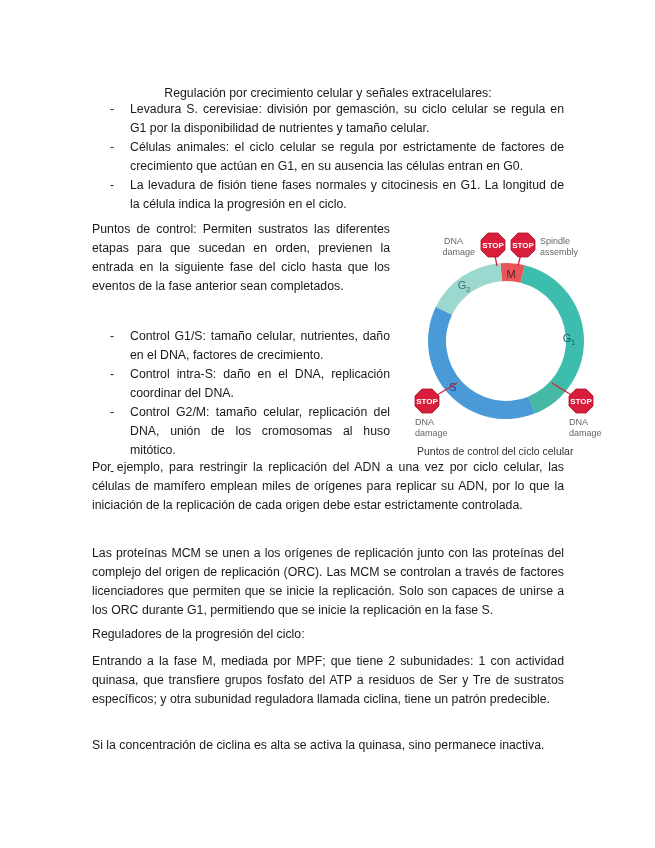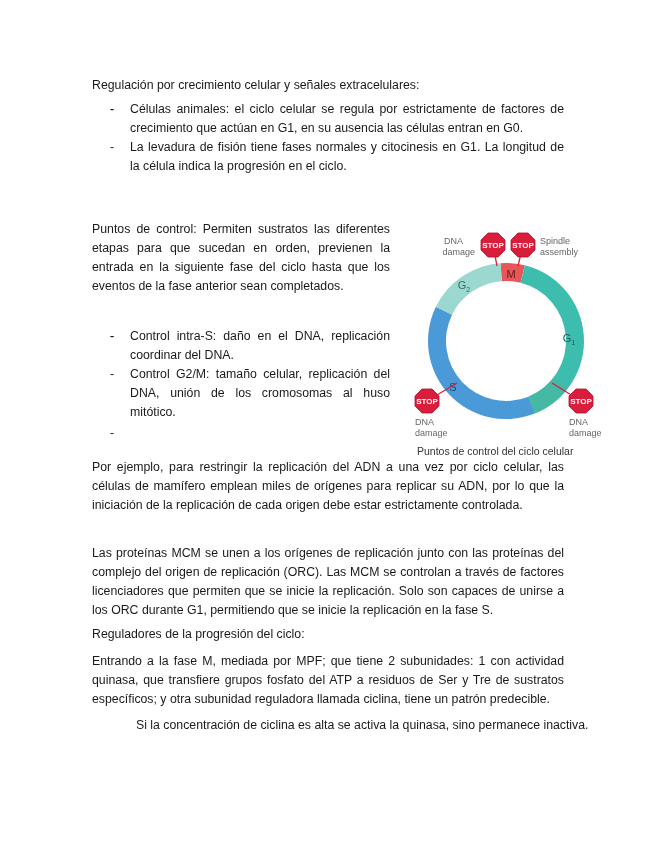--- a/index.html
+++ b/index.html
@@ -11,30 +11,30 @@
     .bullets li { position: relative; padding-left: 24px; font-size: 12.3px; line-height: 19px; text-align: justify; }
     .bullets li .dash { position: absolute; left: 4px; top: 0; }
     .narrow { width: 286px; }
     .bullets.narrow { width: 286px; }
     #diagram { position: absolute; left: 405px; top: 225px; width: 210px; height: 240px; }
     #diagram text { font-family: "Liberation Sans", "DejaVu Sans", sans-serif; }
   </style>
 </head>
 <body>
 
-<div class="p left" style="top:76px;">Regulación por crecimiento celular y señales extracelulares:</div>
+<div class="p left" style="top:84px;text-align:center;">Regulación por crecimiento celular y señales extracelulares:</div>
 <ul class="bullets" style="top:100px;">
-  <li><span class="dash">-</span></li>
+  <li><span class="dash">-</span><span>Levadura S. cerevisiae: división por gemasción, su ciclo celular se regula en G1 por la disponibilidad de nutrientes y tamaño celular.</span></li>
   <li><span class="dash">-</span><span>Células animales: el ciclo celular se regula por estrictamente de factores de crecimiento que actúan en G1, en su ausencia las células entran en G0.</span></li>
   <li><span class="dash">-</span><span>La levadura de fisión tiene fases normales y citocinesis en G1. La longitud de la célula indica la progresión en el ciclo.</span></li>
 </ul>
 
 <div class="p narrow" style="top:220px; width:298px;">Puntos de control: Permiten sustratos las diferentes etapas para que sucedan en orden, previenen la entrada en la siguiente fase del ciclo hasta que los eventos de la fase anterior sean completados.</div>
 <ul class="bullets narrow" style="top:327px; width:284px;">
-  <li><span class="dash">-</span></li>
+  <li><span class="dash">-</span><span>Control G1/S: tamaño celular, nutrientes, daño en el DNA, factores de crecimiento.</span></li>
   <li><span class="dash">-</span><span>Control intra-S: daño en el DNA, replicación coordinar del DNA.</span></li>
   <li><span class="dash">-</span><span>Control G2/M: tamaño celular, replicación del DNA, unión de los cromosomas al huso mitótico.</span></li>
   <li style="margin-top:2px;"><span class="dash">-</span><span></span>&nbsp;</li>
 </ul>
 
 <svg id="diagram" viewBox="0 0 210 240" xmlns="http://www.w3.org/2000/svg">
   <g id="ring">
       <path d="M95.55899504795822,38.19000407973371 A78,78 0 0 1 119.86990785677409,40.31693335047227 L115.51531373598007,57.78225642344021 A60,60 0 0 0 96.81461157535249,56.146156984410545 Z" fill="#e8565a"></path>
       <path d="M119.86990785677409,40.31693335047227 A78,78 0 0 1 130.21931428644115,188.32034065620942 L123.47639560495472,171.63103127400723 A60,60 0 0 0 115.51531373598007,57.78225642344021 Z" fill="#3dbdae"></path>
       <path d="M130.21931428644115,188.32034065620942 A78,78 0 0 1 30.894064388664958,81.80705055045199 L47.07235722204997,89.69773119265537 A60,60 0 0 0 123.47639560495472,171.63103127400723 Z" fill="#4a9ad8"></path>
@@ -79,13 +79,13 @@
     <text x="164" y="200">DNA</text>
     <text x="164" y="211">damage</text>
   </g>
   <text x="12" y="230" font-size="10.5" fill="#333">Puntos de control del ciclo celular</text>
 </svg>
 
 <div class="p" style="top:458px;"> Por ejemplo, para restringir la replicación del ADN a una vez por ciclo celular, las células de mamífero emplean miles de orígenes para replicar su ADN, por lo que la iniciación de la replicación de cada origen debe estar estrictamente controlada.</div>
 <div class="p" style="top:544px;">Las proteínas MCM se unen a los orígenes de replicación junto con las proteínas del complejo del origen de replicación (ORC). Las MCM se controlan a través de factores licenciadores que permiten que se inicie la replicación. Solo son capaces de unirse a los ORC durante G1, permitiendo que se inicie la replicación en la fase S.</div>
 <div class="p left" style="top:625px;">Reguladores de la progresión del ciclo:</div>
 <div class="p" style="top:652px;">Entrando a la fase M, mediada por MPF; que tiene 2 subunidades: 1 con actividad quinasa, que transfiere grupos fosfato del ATP a residuos de Ser y Tre de sustratos específicos; y otra subunidad reguladora llamada ciclina, tiene un patrón predecible.</div>
-<div class="p left" style="top:716px;margin-left:44px;">Si la concentración de ciclina es alta se activa la quinasa, sino permanece inactiva.</div>
+<div class="p left" style="top:736px;">Si la concentración de ciclina es alta se activa la quinasa, sino permanece inactiva.</div>
 
 </body></html>

